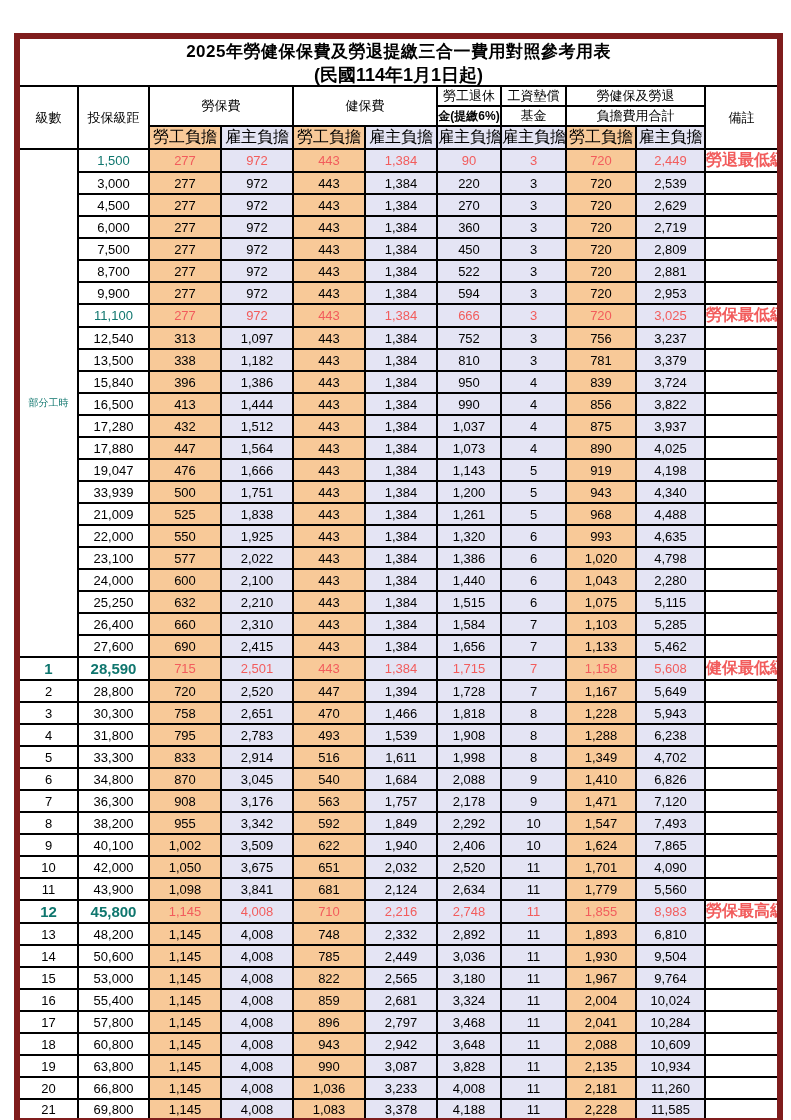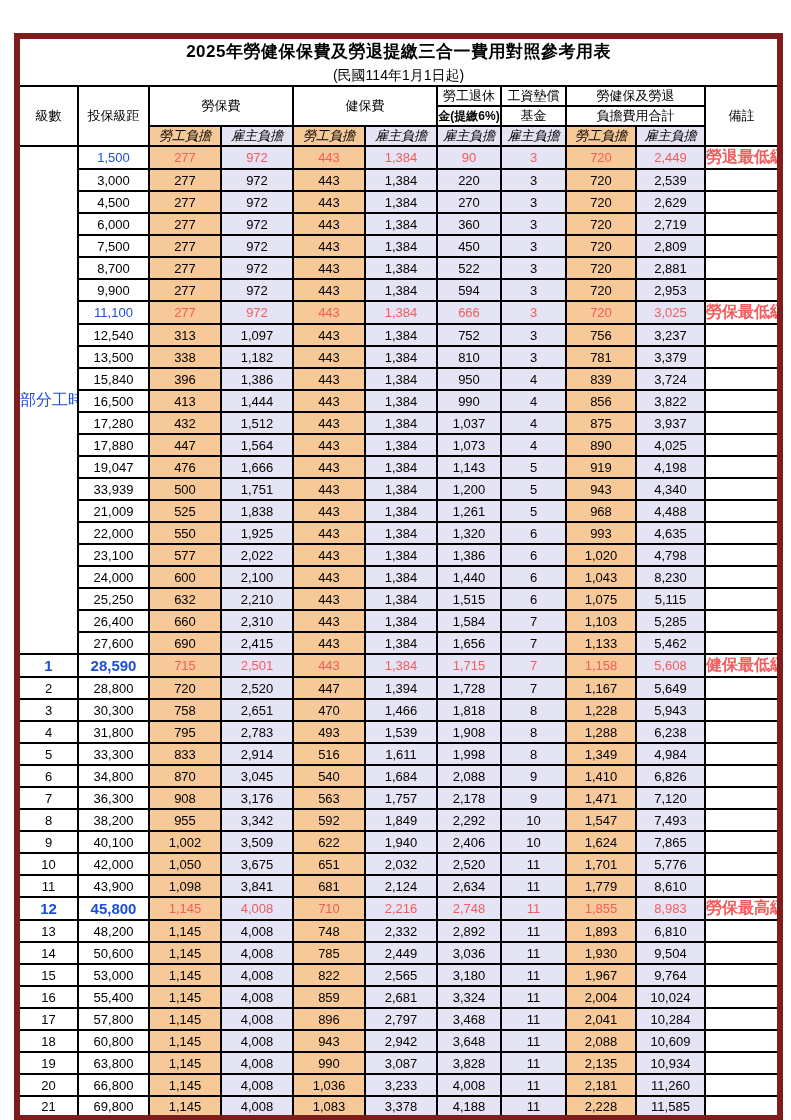--- a/index.html
+++ b/index.html
@@ -14,34 +14,34 @@
     border-collapse:collapse;table-layout:fixed;width:763px;
     border:6px solid #7f1d1d;
   }
   th,td{
     border:2px solid #000;
     text-align:center;vertical-align:middle;
     padding:0;white-space:nowrap;overflow:hidden;
   }
   .title-cell{height:50px;background:#fff;}
   .t1{font-size:17px;font-weight:bold;line-height:26px;letter-spacing:0.5px;}
-  .t2{font-size:14px;font-weight:normal;line-height:20px;}
+  .t2{font-size:18px;font-weight:bold;line-height:20px;}
   thead th{font-weight:normal;font-size:13px;height:18px;background:#fff;}
-  thead tr.subhead th{height:17px;font-size:13px;font-style:italic;}
+  thead tr.subhead th{height:17px;font-size:16px;}
   th.small{font-size:12px;font-weight:bold;}
   tbody tr{height:22px;}
   tbody td{font-size:13px;}
   .emp{background:var(--emp-bg,#F8C998);}
   .er{background:var(--er-bg,#E4E4F4);}
   .c-level,.c-bracket,.c-remark{background:#fff;}
   .c-remark{font-size:16px;font-weight:bold;color:var(--hl,#F25C5C);letter-spacing:0;}
-  .pt{font-size:16px;}
+  .pt{font-size:10px;}
   .big{font-size:15px;font-weight:bold;}
   tr.hl td{color:var(--hl,#F25C5C);}
-  tr.hl td.c-level,tr.hl td.c-bracket{color:#1d4ed8;}
+  tr.hl td.c-level,tr.hl td.c-bracket{color:#0f766e;}
 </style>
 </head>
 <body style="--emp-bg: #F8C998; --er-bg: #E4E4F4; --hl: #F25C5C;">
 
 <div class="sheet">
   <table>
     <colgroup>
       <col style="width:61px">
         <col style="width:71px">
       <col style="width:72px">
@@ -319,21 +319,21 @@
         </tr>
         <tr>
           <td class="c-bracket">24,000</td>
           <td class="emp">600</td>
           <td class="er">2,100</td>
           <td class="emp">443</td>
           <td class="er">1,384</td>
           <td class="er">1,440</td>
           <td class="er">6</td>
           <td class="emp">1,043</td>
-          <td class="er">8,230</td>
+          <td class="er">2,280</td>
           <td class="c-remark"></td>
         </tr>
         <tr>
           <td class="c-bracket">25,250</td>
           <td class="emp">632</td>
           <td class="er">2,210</td>
           <td class="emp">443</td>
           <td class="er">1,384</td>
           <td class="er">1,515</td>
           <td class="er">6</td>
@@ -420,21 +420,21 @@
         <tr>
           <td class="c-level">5</td>
           <td class="c-bracket">33,300</td>
           <td class="emp">833</td>
           <td class="er">2,914</td>
           <td class="emp">516</td>
           <td class="er">1,611</td>
           <td class="er">1,998</td>
           <td class="er">8</td>
           <td class="emp">1,349</td>
-          <td class="er">4,984</td>
+          <td class="er">4,702</td>
           <td class="c-remark"></td>
         </tr>
         <tr>
           <td class="c-level">6</td>
           <td class="c-bracket">34,800</td>
           <td class="emp">870</td>
           <td class="er">3,045</td>
           <td class="emp">540</td>
           <td class="er">1,684</td>
           <td class="er">2,088</td>
@@ -485,34 +485,34 @@
         <tr>
           <td class="c-level">10</td>
           <td class="c-bracket">42,000</td>
           <td class="emp">1,050</td>
           <td class="er">3,675</td>
           <td class="emp">651</td>
           <td class="er">2,032</td>
           <td class="er">2,520</td>
           <td class="er">11</td>
           <td class="emp">1,701</td>
-          <td class="er">5,776</td>
+          <td class="er">4,090</td>
           <td class="c-remark"></td>
         </tr>
         <tr>
           <td class="c-level">11</td>
           <td class="c-bracket">43,900</td>
           <td class="emp">1,098</td>
           <td class="er">3,841</td>
           <td class="emp">681</td>
           <td class="er">2,124</td>
           <td class="er">2,634</td>
           <td class="er">11</td>
           <td class="emp">1,779</td>
-          <td class="er">8,610</td>
+          <td class="er">5,560</td>
           <td class="c-remark"></td>
         </tr>
         <tr class="hl">
           <td class="c-level big">12</td>
           <td class="c-bracket big">45,800</td>
           <td class="emp">1,145</td>
           <td class="er">4,008</td>
           <td class="emp">710</td>
           <td class="er">2,216</td>
           <td class="er">2,748</td>

